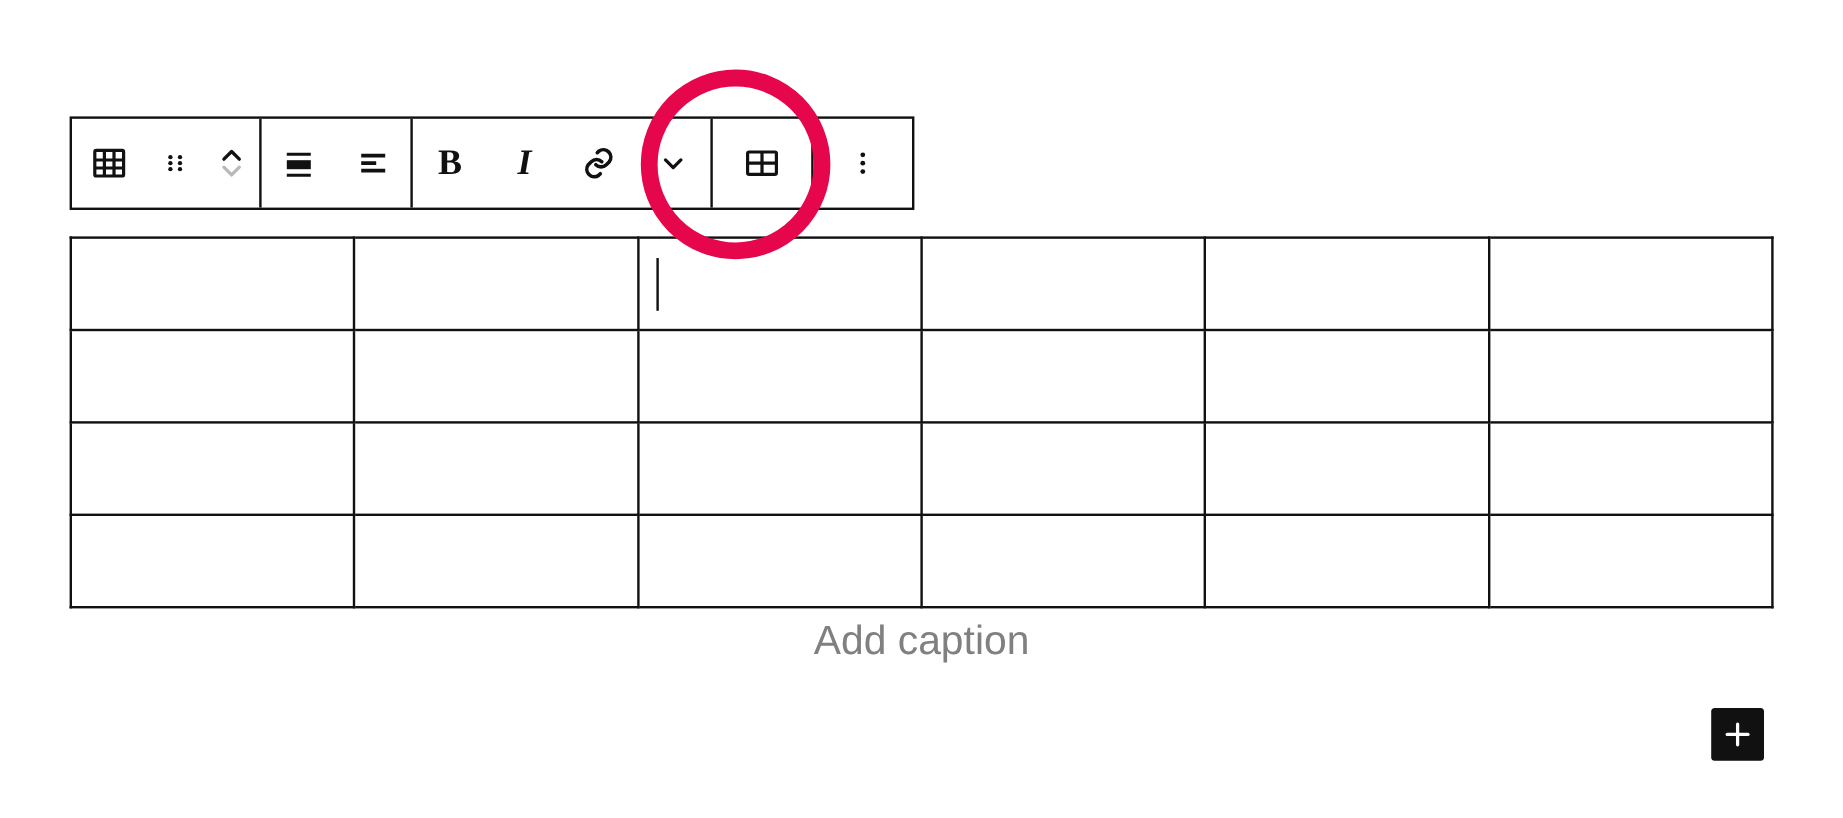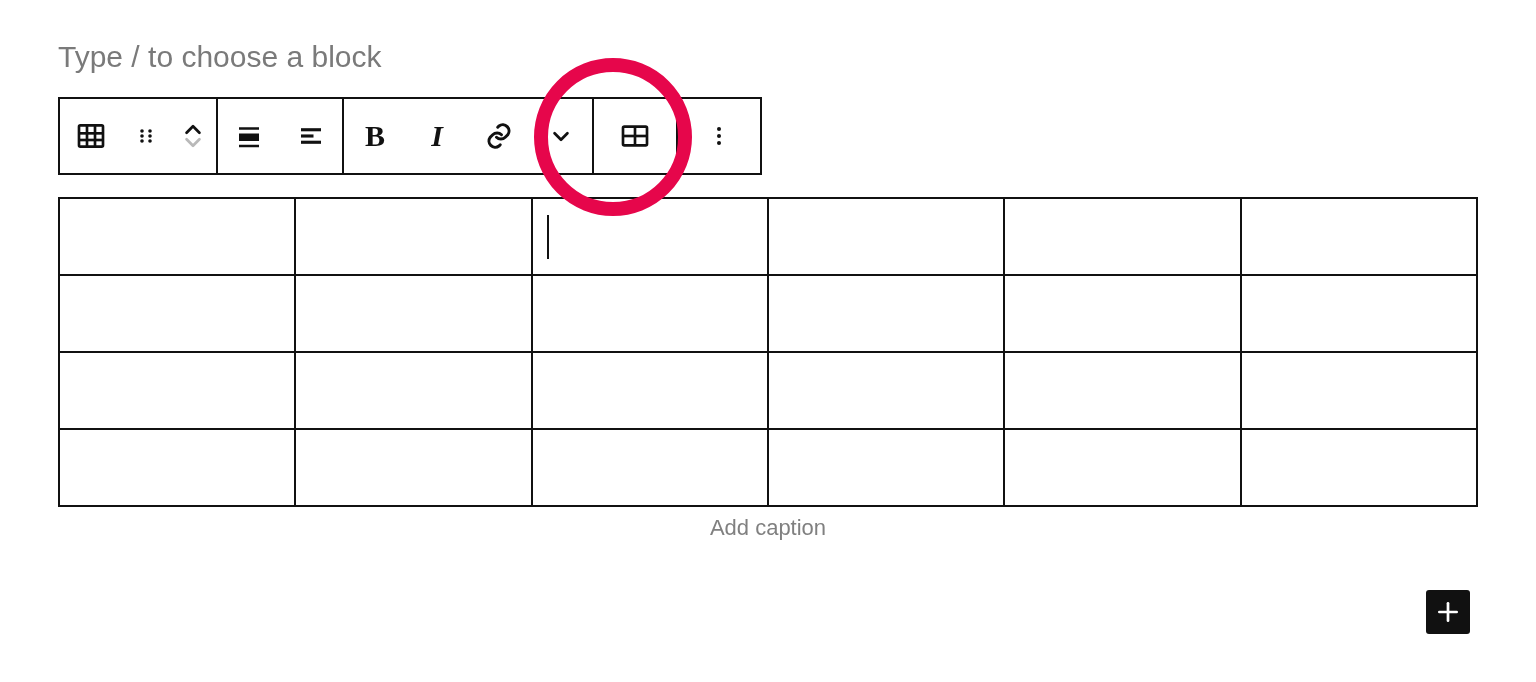--- a/index.html
+++ b/index.html
@@ -95,21 +95,21 @@
   .cursor {
     display: inline-block;
     width: 2px;
     height: 44px;
     background: #111;
     vertical-align: middle;
     margin-left: 4px;
   }
   .caption {
     text-align: center;
-    font-size: 22px;
+    font-size: 34px;
     color: #808080;
     margin-top: 8px;
   }
   
   .add-block {
     position: absolute;
     right: 66px;
     top: 590px;
     width: 44px;
     height: 44px;
@@ -131,21 +131,20 @@
     border-radius: 50%;
     pointer-events: none;
   }
   svg { display: block; }
 </style>
 </head>
 <body>
 
 <div class="canvas">
 
-  <div class="placeholder-line">Type / to choose a block</div>
 
   <div class="toolbar">
 
     <div class="tool-group">
       <div class="tool-btn">
         <span>
           <svg width="32" height="32" viewBox="0 0 24 24" fill="none" stroke="#111" stroke-width="2">
             <rect x="3" y="4" width="18" height="16" rx="1"></rect>
             <line x1="3" y1="10" x2="21" y2="10"></line>
             <line x1="3" y1="15" x2="21" y2="15"></line>

